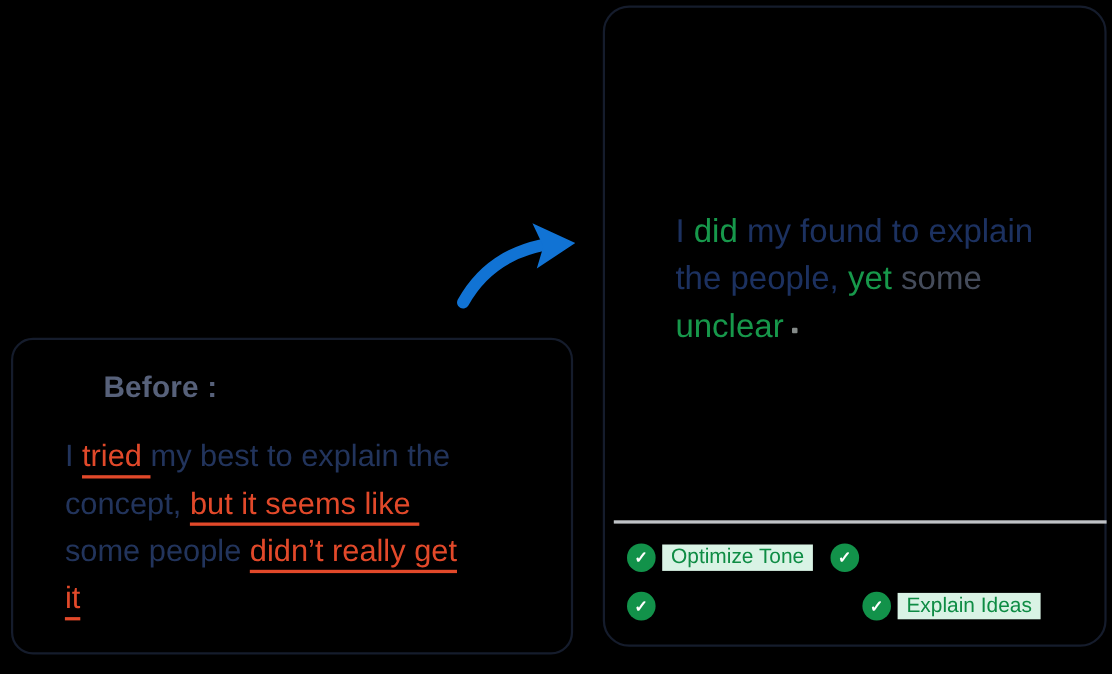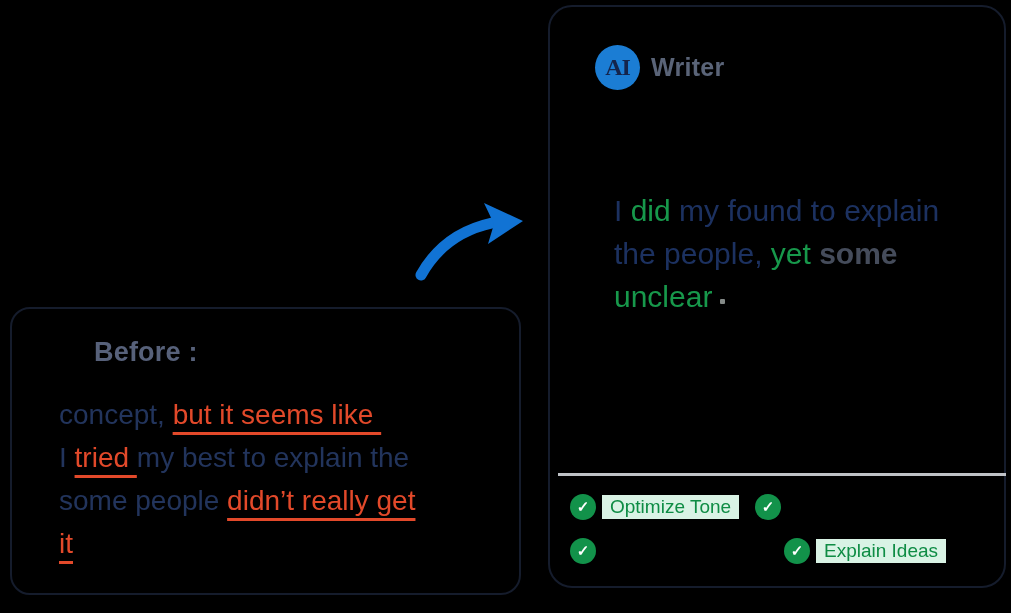--- a/index.html
+++ b/index.html
@@ -29,21 +29,21 @@
   .before-card .navy{color:var(--navy-l);}
   .after-card .navy{color:var(--navy-r);}
   .before-card .accent{
     color:var(--accent);
     text-decoration:underline;
     text-decoration-thickness:3px;
     text-underline-offset:8px;
     text-decoration-skip-ink:none;
   }
   .after-card .green{color:var(--green);}
-  .after-card .gray{color:var(--gray);font-weight:bold;}
+  .after-card .gray{color:var(--gray);}
   .caret{
     display:inline-block;width:5px;height:5px;background:#848a88;
     margin-left:8px;transform:translateY(-3px);border-radius:1px;
   }
 
   .logo-row{position:absolute;left:45px;top:38px;display:flex;align-items:center;}
   .logo-circle{
     width:45px;height:45px;border-radius:50%;background:var(--blue);
     display:flex;align-items:center;justify-content:center;
     font-family:"Liberation Serif", serif;font-weight:700;font-size:24px;
@@ -71,39 +71,35 @@
   }
 
   .arrow-wrap{position:absolute;left:408px;top:196px;width:125px;height:95px;}
 </style>
 </head>
 <body style="--navy-l: #22345c; --navy-r: #1c3160; --accent: #e2492a; --green: #17984b; --gray: #454c5b; --slate: #57617a; --slate2: #5a6478; --blue: #1b7dd4; --divider: #bfc2c6; --chip-bg: #d9f3e5; --chip-text: #0e8c44; --circle-green: #12924a;">
 
 <div class="card before-card">
   <div class="before-title">Before :</div>
   <div class="para before-para" id="before-lines">
+      <div class="line"><span class="run navy">I </span><span class="run accent">tried </span><span class="run navy">my best to explain the</span></div>
       <div class="line"><span class="run navy">concept, </span><span class="run accent">but it seems like </span></div>
-      <div class="line"><span class="run navy">I </span><span class="run accent">tried </span><span class="run navy">my best to explain the</span></div>
       <div class="line"><span class="run navy">some people </span><span class="run accent">didn’t really get</span></div>
       <div class="line"><span class="run accent">it</span></div>
     </div>
 </div>
 
 <div class="arrow-wrap">
   <svg width="125" height="95" viewBox="0 0 125 95">
     <path id="arrow-shaft" d="M13,79 C28,52 52,34 84,27" fill="none" stroke-width="11" stroke-linecap="round" stroke="#1173d4"></path>
     <path id="arrow-head" d="M76,7 L115,25 L80,48 L86,28 Z" fill="#1173d4"></path>
   </svg>
 </div>
 
 <div class="card after-card">
-  <div class="logo-row">
-    <div class="logo-circle">AI</div>
-    <div class="brand-name">Writer</div>
-  </div>
   <div class="para after-para" id="after-lines">
       <div class="line"><span class="run navy">I </span><span class="run green">did</span><span class="run navy"> my found to explain</span></div>
       <div class="line"><span class="run navy">the people, </span><span class="run green">yet</span><span class="run gray"> some</span></div>
       <div class="line"><span class="run green">unclear</span><span class="run caret"></span></div>
     </div>
   <div class="divider"></div>
   <div id="features">
       <div class="feature">
         <span class="check-circle">✓</span>
         <span class="feature-label">Optimize Tone</span>

